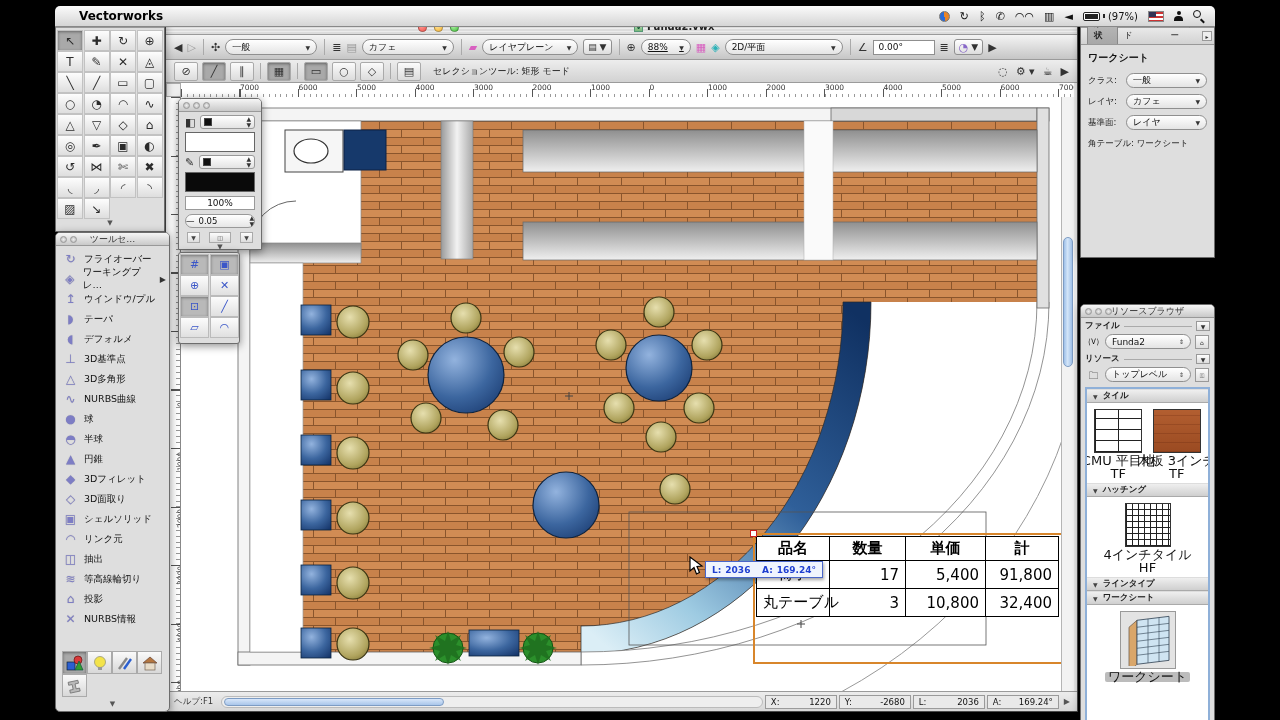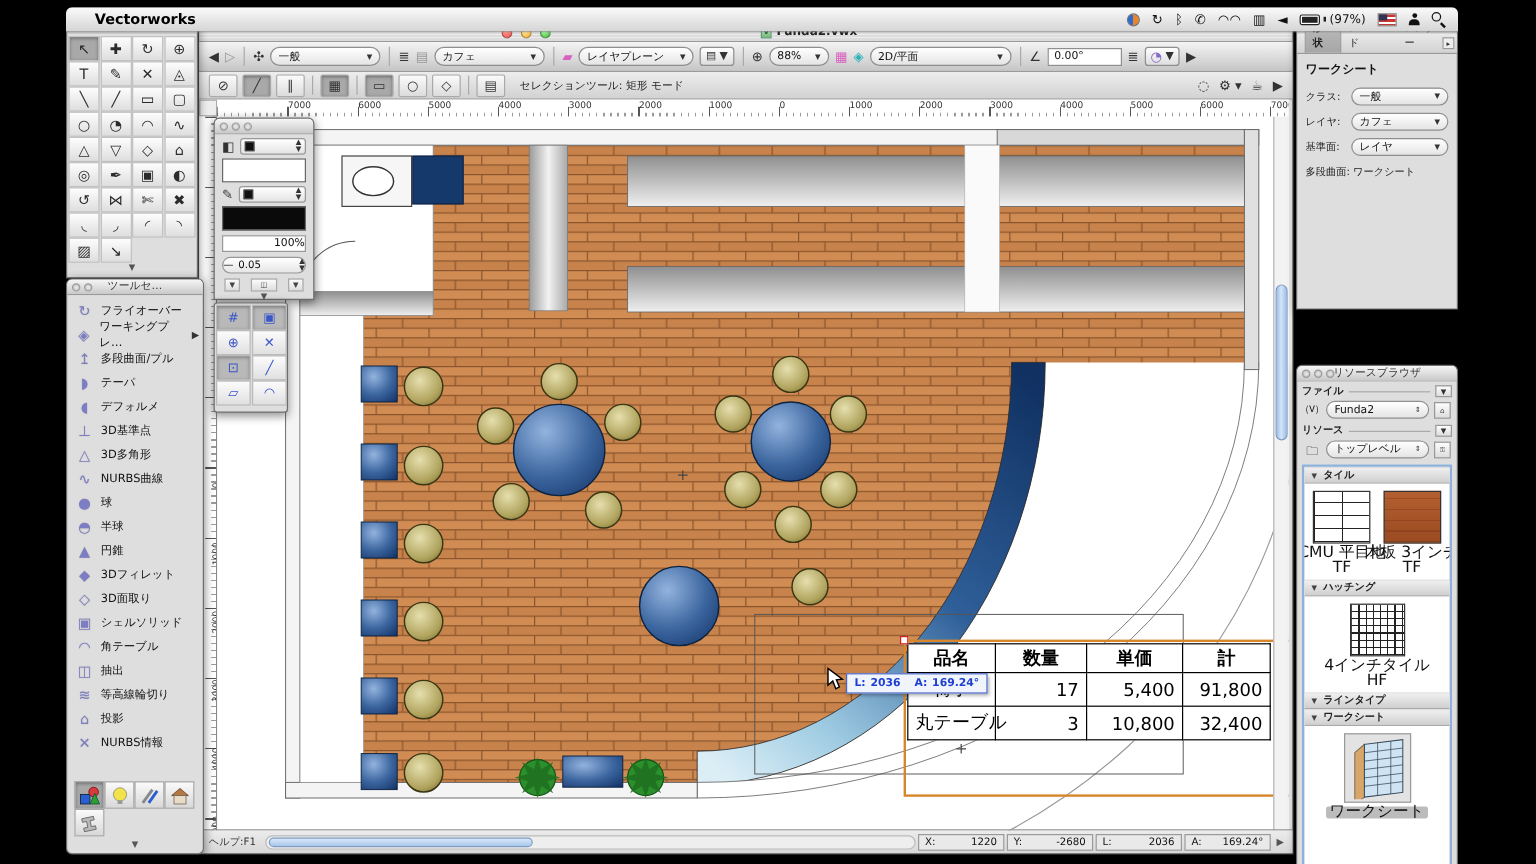--- a/index.html
+++ b/index.html
@@ -65,21 +65,21 @@
   .attr-row { display:flex; align-items:center; gap:5px; padding:3px 6px 0 6px; }
   .attr-glyph { font-size:11px; color:#333; }
   .mini-pop { flex:1; height:14px; background:linear-gradient(#fff,#e3e3e3); border:1px solid #999;
     border-radius:3px; display:flex; align-items:center; padding:0 3px; gap:3px; }
   .mini-sq { width:8px; height:8px; background:#111; border:1px solid #444; }
   .mini-ud { margin-left:auto; font-size:6px; color:#333; line-height:6px; }
   .swatch { margin:3px 6px 0 6px; height:20px; border:1px solid #666; }
   .swatch.white { background:#fff; }
   .swatch.black { background:#0a0a0a; }
   .attr-field { margin:4px 6px 0 6px; height:14px; background:#fff; border:1px solid #999;
-    text-align:right; font-size:9px; line-height:13px; color:#111; }
+    text-align:center; font-size:9px; line-height:13px; color:#111; }
   .attr-lw { margin:4px 6px 0 6px; height:14px; background:linear-gradient(#fff,#e6e6e6); border:1px solid #999;
     border-radius:7px; font-size:8.5px; display:flex; align-items:center; justify-content:center; gap:4px; color:#111; }
   .attr-foot { display:flex; justify-content:space-between; align-items:center; padding:4px 8px 0 8px; }
   .foot-btn { width:13px; height:11px; border:1px solid #aaa; background:linear-gradient(#fcfcfc,#ddd);
     font-size:6px; text-align:center; line-height:10px; color:#444; }
 
   
   #snap-grid { display:grid; grid-template-columns:repeat(2,30px); padding:1px; }
   .snap-cell { width:29px; height:21px; display:flex; align-items:center; justify-content:center;
     font-size:11px; color:#3a56c8; background:linear-gradient(#fcfcfc,#e0e0e0); border:0.5px solid #bbb; }
@@ -106,21 +106,21 @@
     gap:5px; padding:0 8px; background:linear-gradient(#f4f4f4,#c6c6c6); border-bottom:1px solid #9b9b9b; }
   .vb-ico { font-size:11px; color:#333; }
   .vb-ico.dim { color:#999; }
   .vb-ico.pink { color:#d860c0; }
   .vb-ico.teal { color:#2ab2b8; }
   .vb-ico.purple { color:#8868c8; }
   .vsep { width:1px; height:16px; background:#aaa; margin:0 2px; }
   .popup { height:16px; background:linear-gradient(#fff,#e4e4e4); border:1px solid #8f8f8f; border-radius:8px;
     display:flex; align-items:center; font-size:9px; color:#111; padding:0 6px; }
   .popup .arr { margin-left:auto; font-size:6px; color:#333; padding-left:5px; }
-  .pw80 { width:92px; } .pw90 { width:96px; } .pw110 { width:118px; } .pw46 { width:50px; }
+  .pw80 { width:92px; } .pw90 { width:96px; } .pw110 { width:118px; } .pw46 { width:50px;text-decoration:underline; }
   .num-field { width:62px; height:15px; background:#fff; border:1px solid #8f8f8f; font-size:9px;
     display:flex; align-items:center; padding-left:5px; color:#111; }
   .btn-sm { height:16px; border:1px solid #8f8f8f; border-radius:3px; background:linear-gradient(#fff,#ddd);
     font-size:9px; display:flex; align-items:center; padding:0 4px; gap:3px; color:#333; }
 
   
   #modebar { position:absolute; left:0; top:41px; right:0; height:23px; display:flex; align-items:center;
     gap:4px; padding:0 8px; background:linear-gradient(#ededed,#d2d2d2); border-bottom:1px solid #9b9b9b; }
   .mode-btn { width:24px; height:19px; display:flex; align-items:center; justify-content:center;
     font-size:11px; color:#333; background:linear-gradient(#fbfbfb,#dcdcdc); border:0.5px solid #aaa; border-radius:2px; }
@@ -630,21 +630,21 @@
           <span class="ts-icon">↻</span>
           <span>フライオーバー</span>
         </div>
         <div class="ts-item">
           <span class="ts-icon">◈</span>
           <span>ワーキングプレ…</span>
           <span class="ts-arrow">▶</span>
         </div>
         <div class="ts-item">
           <span class="ts-icon">↥</span>
-          <span>多段曲面/プル</span>
+          <span>ウインドウ/プル</span>
         </div>
         <div class="ts-item">
           <span class="ts-icon">◗</span>
           <span>テーパ</span>
         </div>
         <div class="ts-item">
           <span class="ts-icon">◖</span>
           <span>デフォルメ</span>
         </div>
         <div class="ts-item">
@@ -678,21 +678,21 @@
         <div class="ts-item">
           <span class="ts-icon">◇</span>
           <span>3D面取り</span>
         </div>
         <div class="ts-item">
           <span class="ts-icon">▣</span>
           <span>シェルソリッド</span>
         </div>
         <div class="ts-item">
           <span class="ts-icon">◠</span>
-          <span>角テーブル</span>
+          <span>リンク元</span>
         </div>
         <div class="ts-item">
           <span class="ts-icon">◫</span>
           <span>抽出</span>
         </div>
         <div class="ts-item">
           <span class="ts-icon">≋</span>
           <span>等高線輪切り</span>
         </div>
         <div class="ts-item">
@@ -823,21 +823,21 @@
           </div>
           <div class="dp-row">
             <span class="dp-label">基準面:</span>
             <span class="popup">
               <span>レイヤ</span>
               <span class="arr">▼</span>
             </span>
           </div>
         </div>
       <div id="dp-link">
-        <span>多段曲面:</span> <span>ワークシート</span>
+        <span>角テーブル:</span> <span>ワークシート</span>
       </div>
     </div>
   </div>
 
   <div class="palette" id="rb-panel">
     <div class="ptitle">
       <span class="pdots">
           <span class="pdot"></span>
           <span class="pdot"></span>
           <span class="pdot"></span>

